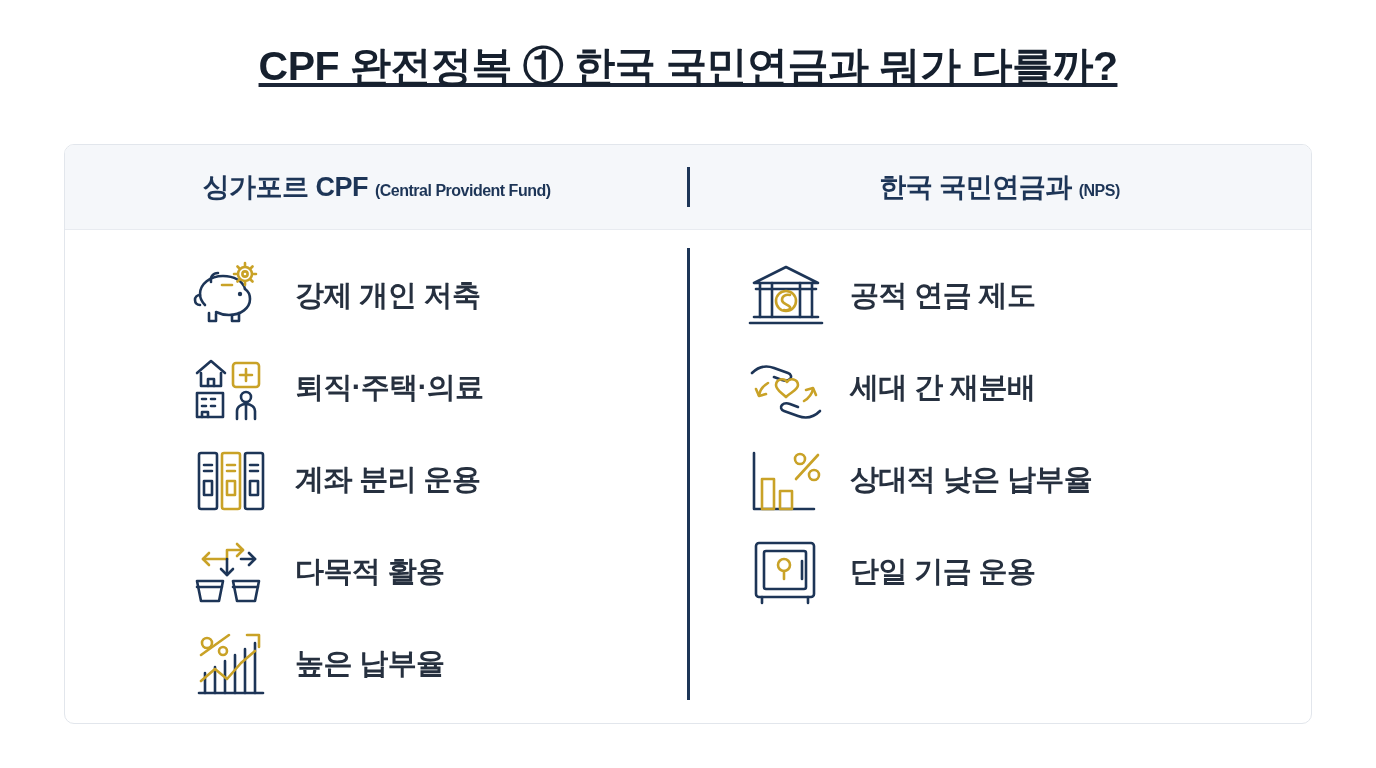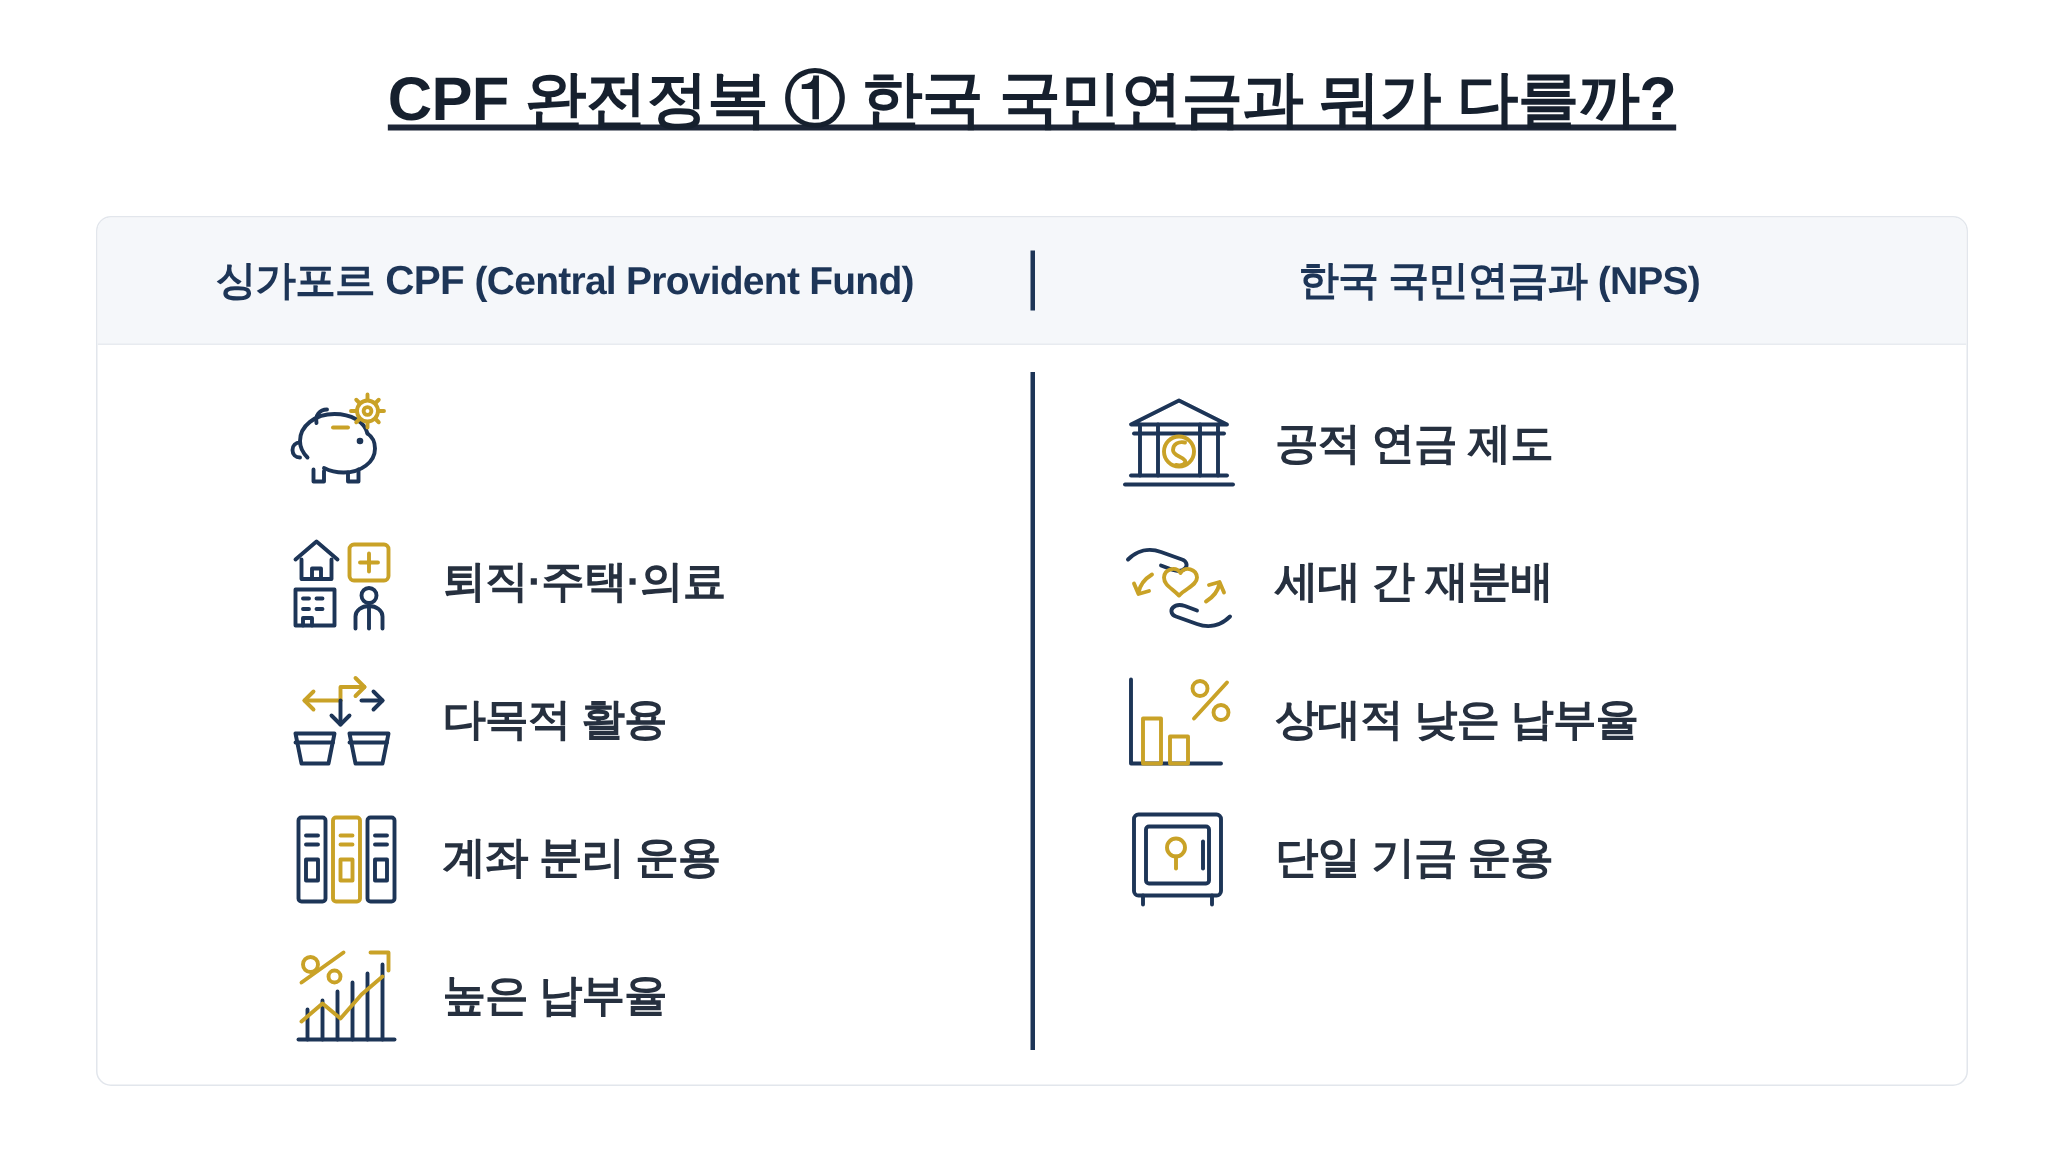--- a/index.html
+++ b/index.html
@@ -53,21 +53,21 @@
   .col-head {
     flex: 1 1 50%;
     text-align: center;
     font-size: 27px;
     font-weight: bold;
     color: #1d3557;
     letter-spacing: -0.5px;
     white-space: nowrap;
   }
   .col-head .sub {
-    font-size: 26px;
+    font-size: 16px;
     font-weight: bold;
   }
   .header-divider {
     position: absolute;
     left: 50%;
     top: 22px;
     width: 3px;
     height: 40px;
     background: #1d3557;
     transform: translateX(-1px);
@@ -162,20 +162,21 @@
                 <path d="M20 21c-1-5 2-9 7-9"></path>
               </g>
               <g fill="none" stroke="#c9a227" stroke-width="2.6" stroke-linecap="round" stroke-linejoin="round">
                 <circle cx="54" cy="13" r="7"></circle>
                 <circle cx="54" cy="13" r="2.6"></circle>
                 <path d="M54 2v3M54 21v3M43 13h3M62 13h3M46.5 5.5l2 2M59.5 18.5l2 2M61.5 5.5l-2 2M48.5 18.5l-2 2"></path>
                 <path d="M31 24h10"></path>
               </g>
             </svg>
           </div>
+          <div class="row-label">강제 개인 저축</div>
         </div>
 
         <div class="row">
           <div class="icon-box">
             <svg width="80" height="70" viewBox="0 0 80 70">
               <g fill="none" stroke="#1d3557" stroke-width="2.6" stroke-linecap="round" stroke-linejoin="round">
                 <path d="M6 20L20 8l14 12"></path>
                 <path d="M10 20v13h20V20"></path>
                 <path d="M17 33v-7h6v7"></path>
                 <rect x="6" y="40" width="26" height="24"></rect>
@@ -187,20 +188,43 @@
                 <path d="M55 16v12M49 22h12"></path>
               </g>
               <g fill="none" stroke="#1d3557" stroke-width="2.6" stroke-linecap="round" stroke-linejoin="round">
                 <circle cx="55" cy="44" r="5"></circle>
                 <path d="M46 66v-8c0-4 4-7 9-7s9 3 9 7v8"></path>
                 <path d="M55 51v15"></path>
               </g>
             </svg>
           </div>
           <div class="row-label">퇴직·주택·의료</div>
+        </div>
+
+        <div class="row">
+          <div class="icon-box">
+            <svg width="80" height="70" viewBox="0 0 80 70">
+              <g fill="none" stroke="#1d3557" stroke-width="2.6" stroke-linecap="round" stroke-linejoin="round">
+                <rect x="8" y="8" width="18" height="56" rx="2"></rect>
+                <path d="M13 20h8M13 26h8"></path>
+                <path d="M13 36h8v14h-8z"></path>
+              </g>
+              <g fill="none" stroke="#c9a227" stroke-width="2.6" stroke-linecap="round" stroke-linejoin="round">
+                <rect x="31" y="8" width="18" height="56" rx="2"></rect>
+                <path d="M36 20h8M36 26h8"></path>
+                <path d="M36 36h8v14h-8z"></path>
+              </g>
+              <g fill="none" stroke="#1d3557" stroke-width="2.6" stroke-linecap="round" stroke-linejoin="round">
+                <rect x="54" y="8" width="18" height="56" rx="2"></rect>
+                <path d="M59 20h8M59 26h8"></path>
+                <path d="M59 36h8v14h-8z"></path>
+              </g>
+            </svg>
+          </div>
+          <div class="row-label">계좌 분리 운용</div>
         </div>
 
         <div class="row">
           <div class="icon-box">
             <svg width="80" height="70" viewBox="0 0 80 70">
               <g fill="none" stroke="#c9a227" stroke-width="2.6" stroke-linecap="round" stroke-linejoin="round">
                 <path d="M36 22H12"></path>
                 <path d="M18 16l-6 6 6 6"></path>
                 <path d="M36 22v-9h16"></path>
                 <path d="M46 7l6 6-6 6"></path>
@@ -216,43 +240,20 @@
               </g>
             </svg>
           </div>
           <div class="row-label">다목적 활용</div>
         </div>
 
         <div class="row">
           <div class="icon-box">
             <svg width="80" height="70" viewBox="0 0 80 70">
               <g fill="none" stroke="#1d3557" stroke-width="2.6" stroke-linecap="round" stroke-linejoin="round">
-                <rect x="8" y="8" width="18" height="56" rx="2"></rect>
-                <path d="M13 20h8M13 26h8"></path>
-                <path d="M13 36h8v14h-8z"></path>
-              </g>
-              <g fill="none" stroke="#c9a227" stroke-width="2.6" stroke-linecap="round" stroke-linejoin="round">
-                <rect x="31" y="8" width="18" height="56" rx="2"></rect>
-                <path d="M36 20h8M36 26h8"></path>
-                <path d="M36 36h8v14h-8z"></path>
-              </g>
-              <g fill="none" stroke="#1d3557" stroke-width="2.6" stroke-linecap="round" stroke-linejoin="round">
-                <rect x="54" y="8" width="18" height="56" rx="2"></rect>
-                <path d="M59 20h8M59 26h8"></path>
-                <path d="M59 36h8v14h-8z"></path>
-              </g>
-            </svg>
-          </div>
-          <div class="row-label">계좌 분리 운용</div>
-        </div>
-
-        <div class="row">
-          <div class="icon-box">
-            <svg width="80" height="70" viewBox="0 0 80 70">
-              <g fill="none" stroke="#1d3557" stroke-width="2.6" stroke-linecap="round" stroke-linejoin="round">
                 <path d="M8 64h64"></path>
                 <path d="M14 64V44M24 64V38M34 64V32M44 64V26M54 64V20M64 64V14"></path>
               </g>
               <g fill="none" stroke="#c9a227" stroke-width="2.6" stroke-linecap="round" stroke-linejoin="round">
                 <path d="M10 52l14-12 12 10 14-16 14-12"></path>
                 <path d="M56 6h12v12"></path>
                 <circle cx="16" cy="14" r="5"></circle>
                 <circle cx="32" cy="22" r="4"></circle>
                 <path d="M10 26L38 6"></path>
               </g>

